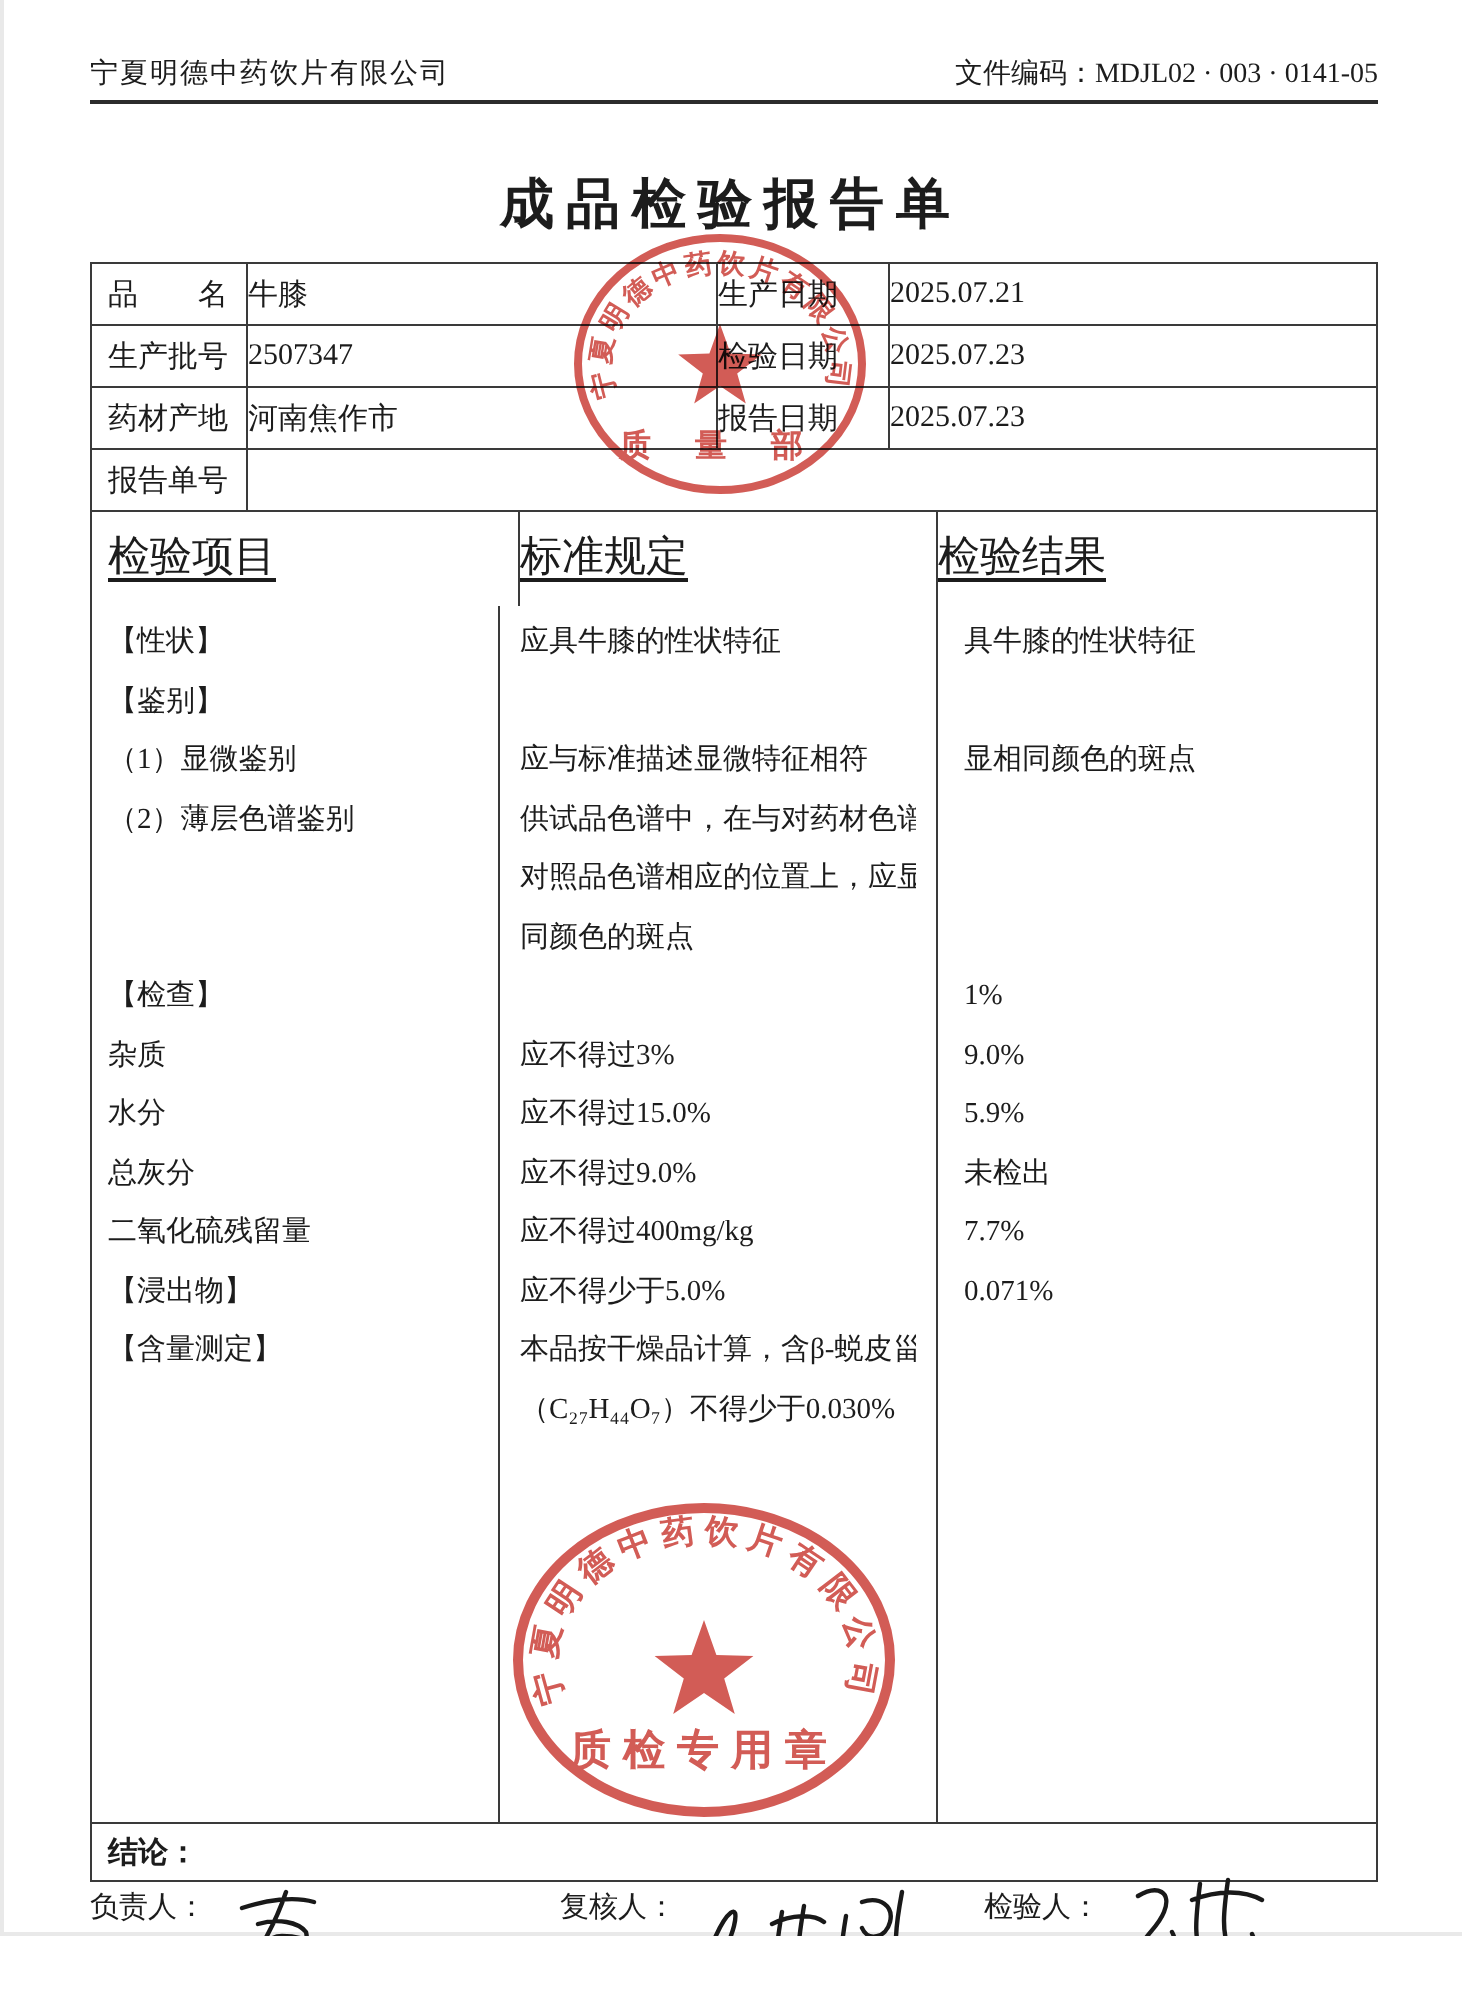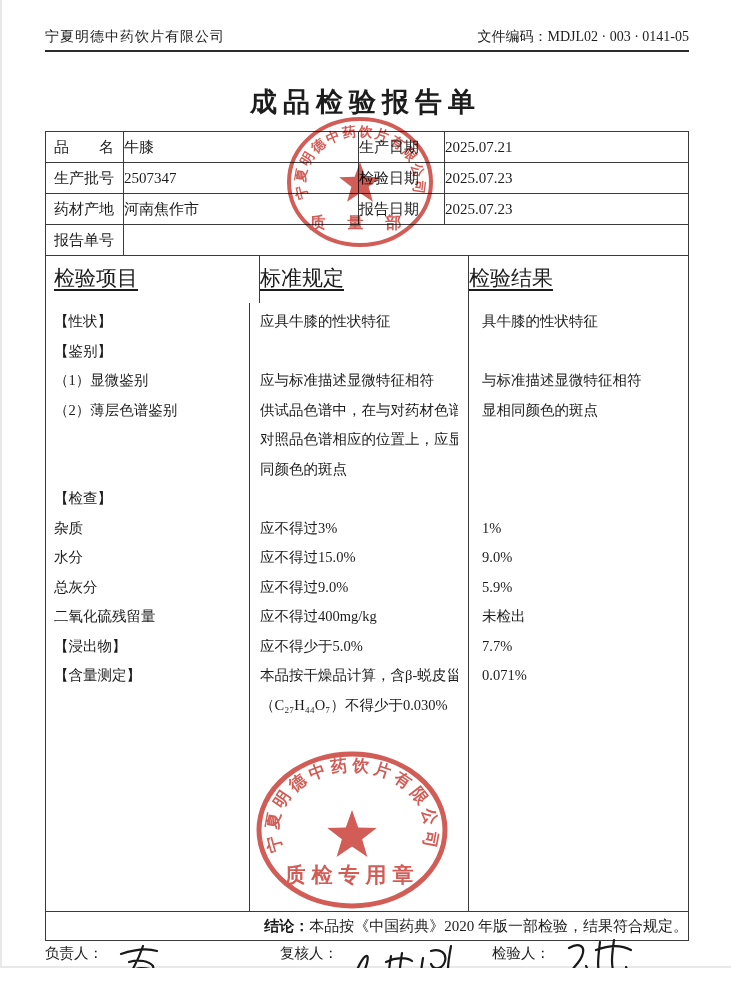--- a/index.html
+++ b/index.html
@@ -38,21 +38,21 @@
   .bc1 { left:0; width:213px; }
   .bc2 { left:203px; width:209px; border-left:1px solid #3a3a3a; }
   .bc3 { left:422px; width:222px; border-left:1px solid #3a3a3a; }
   .ln { height:29.5px; line-height:29.5px; font-size:14.5px; white-space:nowrap; }
   .bc1 .ln { padding-left:8px; }
   .bc2 .ln { padding-left:10px; }
   .bc3 .ln { padding-left:13px; }
   .bcol .ln:first-child { margin-top:4px; }
 
   .concl { border-top:1px solid #3a3a3a; height:29px; display:flex; align-items:center;
-           font-size:15px; padding-left:8px;justify-content:flex-end; }
+           font-size:15px; padding-left:8px; }
   .concl b { font-weight:bold; }
 
   
   .signs { position:absolute; left:45px; top:944px; width:644px; font-size:14.5px; }
   .signs .lbl { position:absolute; top:0; white-space:nowrap; }
   .lbl-resp { left:0; }
   .lbl-rev  { left:235px; }
   .lbl-insp { left:447px; }
   .sig { position:absolute; }
   .sig path { fill:none; stroke:#191919; stroke-width:2.2; stroke-linecap:round; }
@@ -134,38 +134,36 @@
         <div class="ln">应不得过15.0%</div>
         <div class="ln">应不得过9.0%</div>
         <div class="ln">应不得过400mg/kg</div>
         <div class="ln">应不得少于5.0%</div>
         <div class="ln">本品按干燥品计算，含β-蜕皮甾酮</div>
         <div class="ln">（C₂₇H₄₄O₇）不得少于0.030%</div>
       </div>
       <div class="bcol bc3">
         <div class="ln">具牛膝的性状特征</div>
         <div class="ln"></div>
-        <div class="ln">与标准描述显微特征相符</div>
         <div class="ln">显相同颜色的斑点</div>
         <div class="ln"></div>
         <div class="ln"></div>
         <div class="ln"></div>
         <div class="ln">1%</div>
         <div class="ln">9.0%</div>
         <div class="ln">5.9%</div>
         <div class="ln">未检出</div>
         <div class="ln">7.7%</div>
         <div class="ln">0.071%</div>
         <div class="ln"></div>
       </div>
     </div>
 
     <div class="concl">
       <b>结论：</b>
-      <span>本品按《中国药典》2020 年版一部检验，结果符合规定。</span>
     </div>
   </div>
 
   <div class="signs">
     <span class="lbl lbl-resp">负责人：</span>
     <span class="lbl lbl-rev">复核人：</span>
     <span class="lbl lbl-insp">检验人：</span>
 
     <svg class="sig" style="left:62px; top:-4px;" width="90" height="55" viewBox="0 0 90 55">
       <path d="M36,6 C32,18 26,30 18,42 M14,14 C26,10 40,8 50,11 M22,22 C32,19 42,21 46,26 C48,34 40,41 31,39 C23,37 25,28 34,28 C46,28 56,33 54,42 C53,47 45,48 40,45"></path>

